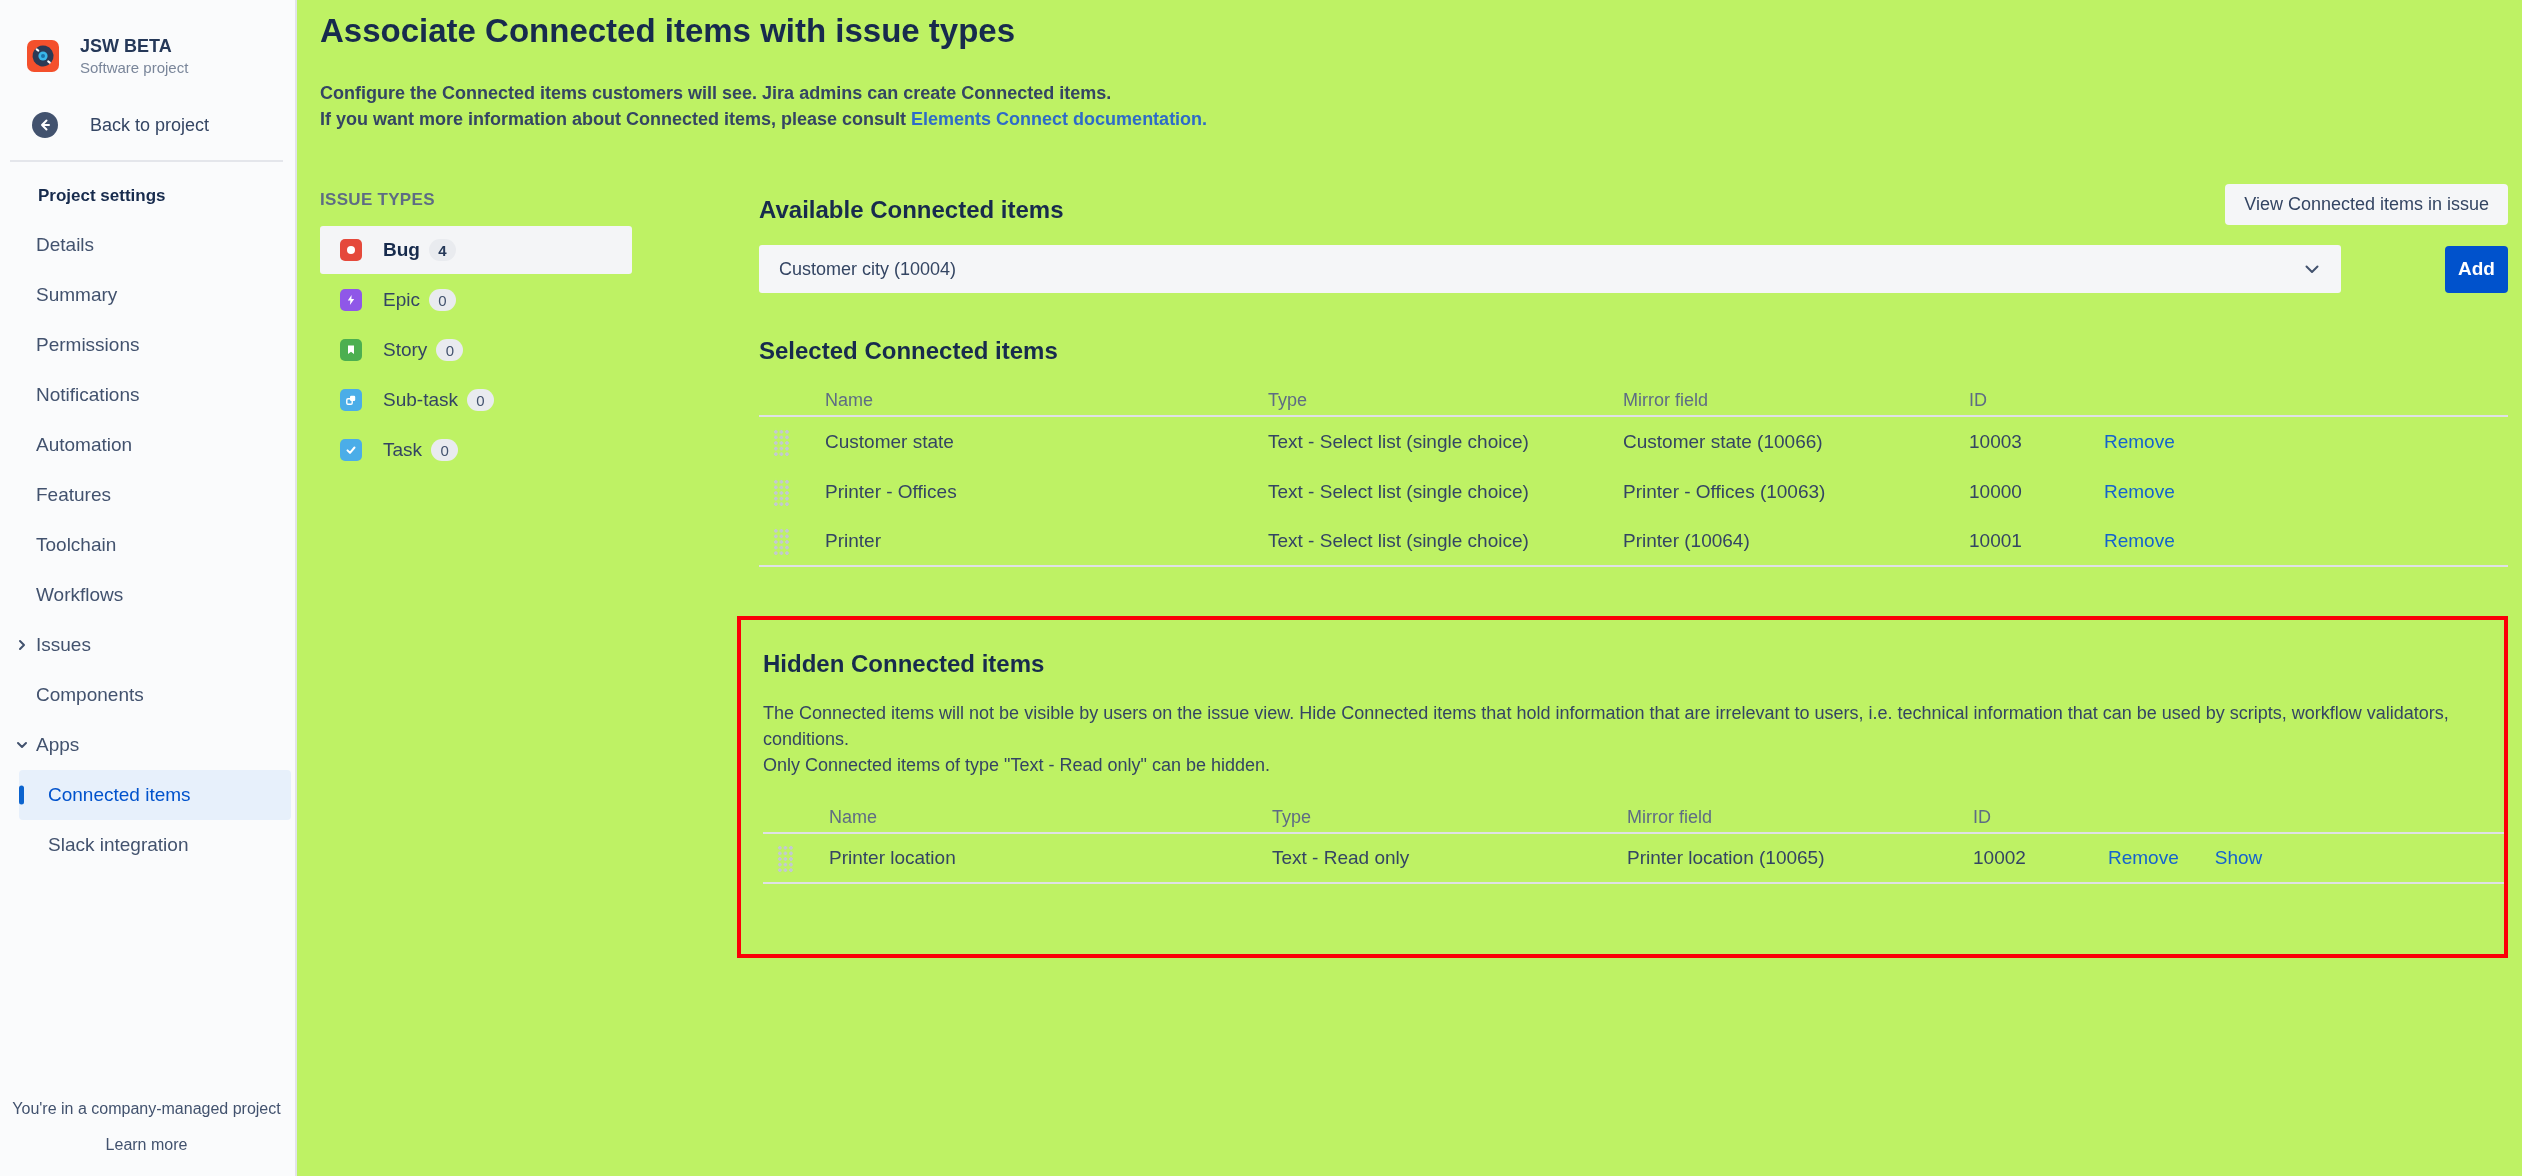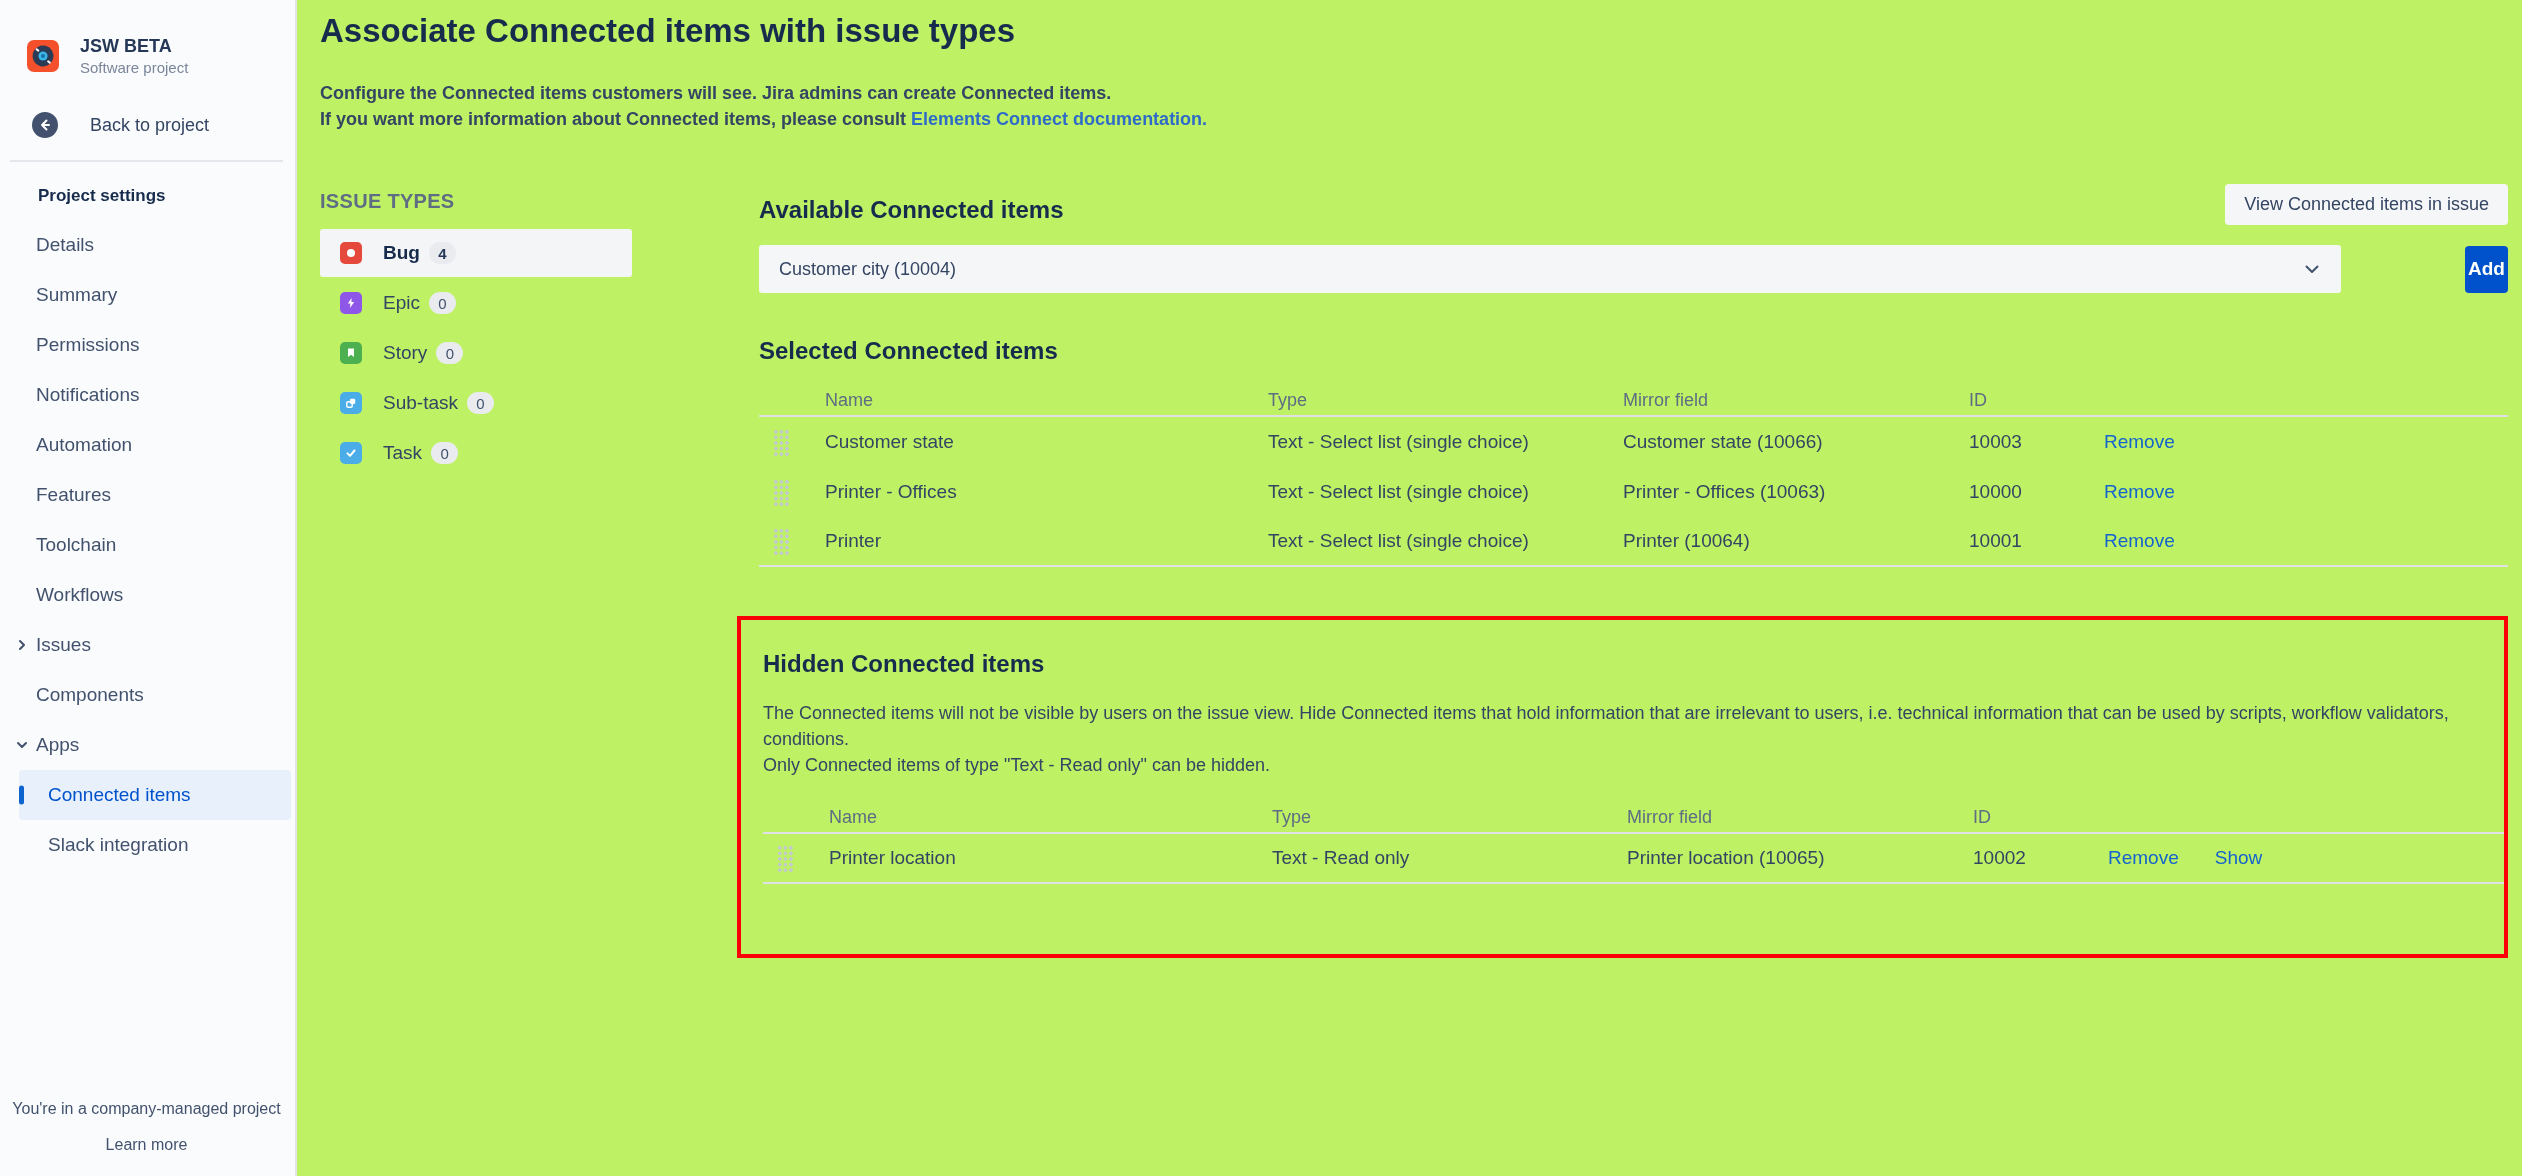--- a/index.html
+++ b/index.html
@@ -33,21 +33,21 @@
   
   .main { position:absolute; left:298px; top:0; width:2224px; height:1176px; padding:0 14px 0 22px; }
   .page-title { margin-top:12px; font-size:33px; font-weight:bold; color:#172B4D; }
   .page-desc { margin-top:30px; font-size:18px; color:#344563; line-height:26px;font-weight:bold; }
   .page-desc a { color:#2E6BC8; text-decoration:none; cursor:pointer; }
 
   .regions { display:flex; margin-top:52px; align-items:flex-start; }
 
   
   .itypes { width:439px; flex:0 0 auto; }
-  .itypes-label { margin-top:6px; font-size:20px; font-weight:bold; color:#5E6C84; letter-spacing:.3px; }
+  .itypes-label { margin-top:6px; font-size:17px; font-weight:bold; color:#5E6C84; letter-spacing:.3px; }
   .it-list { margin-top:16px; list-style:none; }
   .it-row { width:312px; height:48px; margin-bottom:2px; display:flex; align-items:center; padding-left:20px; border-radius:3px; cursor:pointer; }
   .it-row.selected { background:#F4F5F7; }
   .it-icon { width:22px; height:22px; border-radius:5px; flex:0 0 auto; display:flex; align-items:center; justify-content:center; }
   .it-label { margin-left:21px; font-size:19px; color:#344563; }
   .it-row.selected .it-label { font-weight:bold; color:#172B4D; }
   .it-badge { margin-left:9px; background:#E9EBEF; border-radius:11px; min-width:27px; height:22px;
               display:flex; align-items:center; justify-content:center; font-size:15px; color:#42526E; padding:0 7px; }
   .it-row.selected .it-badge { font-weight:bold; color:#253858; }
 
@@ -55,21 +55,21 @@
   .content { flex:1 1 auto; min-width:0; }
   .row-a { display:flex; justify-content:space-between; align-items:flex-start; }
   .h2 { font-size:24px; font-weight:600; color:#172B4D; }
   .row-a .h2 { margin-top:12px; }
   .view-btn { height:41px; padding:0 19px; background:#F5F6F8; border:none; border-radius:4px;
               font-family:inherit; font-size:18px; color:#344563; cursor:pointer; }
   .row-b { display:flex; justify-content:space-between; align-items:center; margin-top:20px; }
   .dropdown { width:1582px; height:48px; background:#F5F6F8; border-radius:3px; display:flex;
               align-items:center; justify-content:space-between; padding:0 22px 0 20px; cursor:pointer; }
   .dropdown-value { font-size:18px; color:#344563; }
-  .add-btn { width:43px; height:47px; background:#0052CC; color:#fff; border:none; border-radius:4px;
+  .add-btn { width:63px; height:47px; background:#0052CC; color:#fff; border:none; border-radius:4px;
              font-family:inherit; font-size:19px; font-weight:bold; cursor:pointer; }
 
   .sel-heading { margin-top:44px; }
 
   .ci-table { margin-top:20px; width:100%; }
   .t-row { display:grid; grid-template-columns:66px 443px 355px 346px 135px 1fr; align-items:center; }
   .t-head { height:32px; border-bottom:2px solid #DFE1E6; font-size:18px; color:#5E6C84; }
   .t-body-row { height:50px; font-size:19px; color:#344563; }
   .t-last { border-bottom:2px solid #DFE1E6; }
   .drag { width:17px; height:28px; margin-left:14px;

